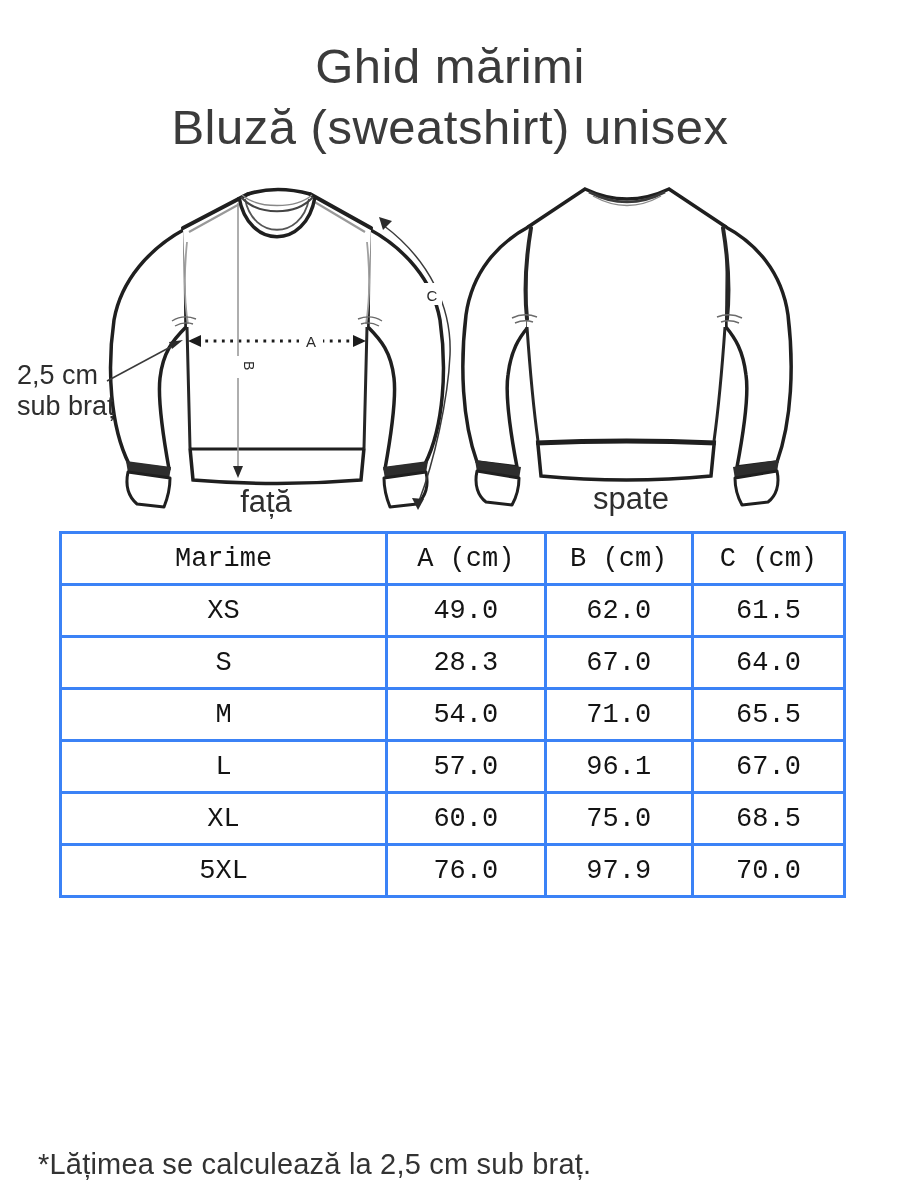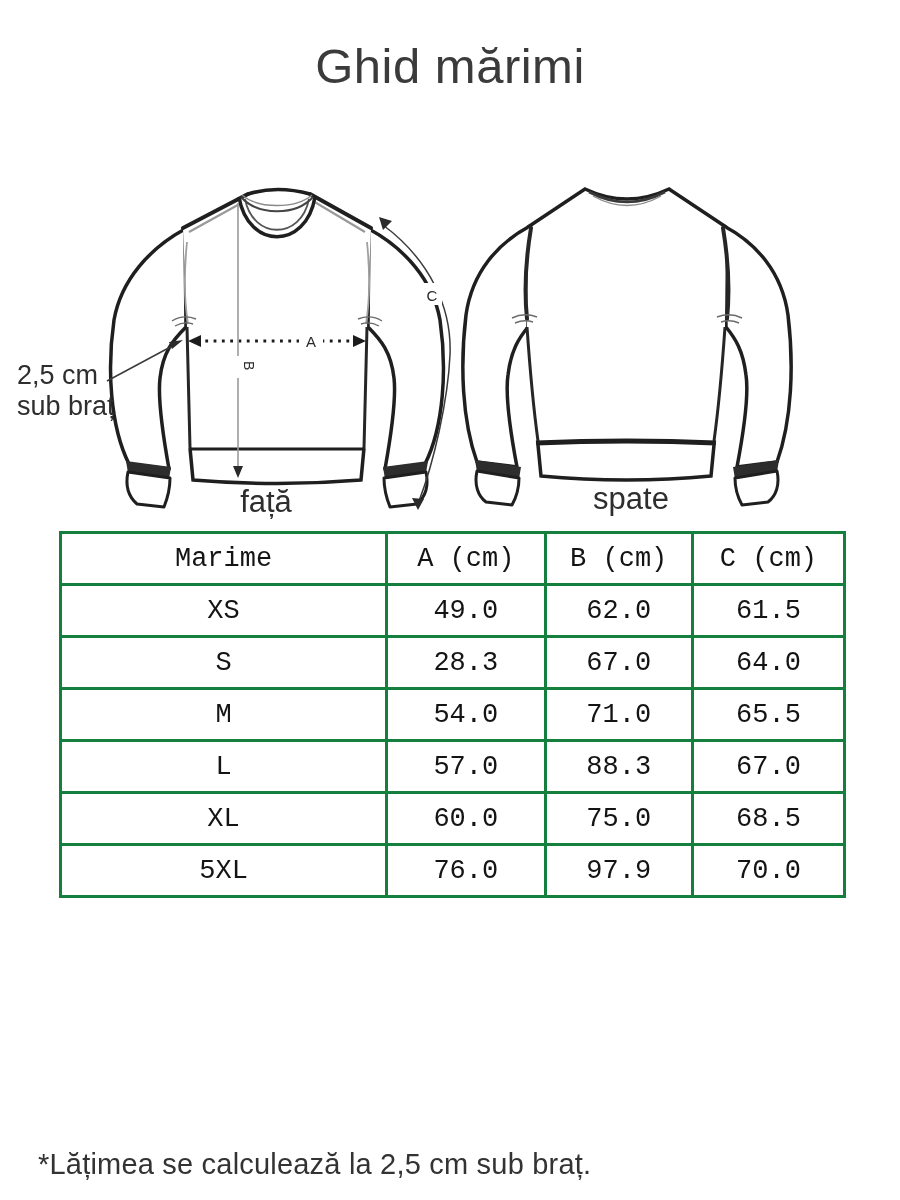--- a/index.html
+++ b/index.html
@@ -28,39 +28,40 @@
     font-family:"Liberation Sans","DejaVu Sans",sans-serif;
     font-weight:400;fill:#2a2a2a;
   }
   table.size-table{
     position:absolute;left:59px;top:531px;width:787px;
     border-collapse:collapse;table-layout:fixed;
     font-family:"Liberation Mono","DejaVu Sans Mono",monospace;
     font-size:27px;color:#141414;
   }
   table.size-table th,table.size-table td{
-    border:3px solid #15803d;
+    border:3px solid #3b82f6;
     height:49px;
     text-align:center;vertical-align:middle;
     font-weight:normal;
     padding:0;
   }
   .footnote{
     position:absolute;left:38px;top:1148px;
     font-size:29px;font-weight:300;color:#333333;
     letter-spacing:0.2px;
   }
 </style>
 </head>
 <body>
 
 <div class="page">
 
   <div class="title-block">
     <div>Ghid mărimi</div>
+    <div>Bluză (sweatshirt) unisex</div>
   </div>
 
   <svg class="diagram-svg" viewBox="0 0 900 1200">
 
     <g>
 
       <path d="M 185,229 C 150,248 121,280 114,320 C 107,368 110,426 129,464
                L 169,469 C 162,430 158,395 160,378 C 163,352 173,340 186,327 Z" fill="#ffffff" stroke="#1f1f1f" stroke-width="3.5" stroke-linejoin="round"></path>
 
       <path d="M 369,229 C 404,248 433,280 440,320 C 447,368 444,426 425,464
@@ -194,21 +195,21 @@
       </tr>
       <tr>
         <td>M</td>
         <td>54.0</td>
         <td>71.0</td>
         <td>65.5</td>
       </tr>
       <tr>
         <td>L</td>
         <td>57.0</td>
-        <td>88.3</td>
+        <td>96.1</td>
         <td>67.0</td>
       </tr>
       <tr>
         <td>XL</td>
         <td>60.0</td>
         <td>75.0</td>
         <td>68.5</td>
       </tr>
       <tr>
         <td>5XL</td>

